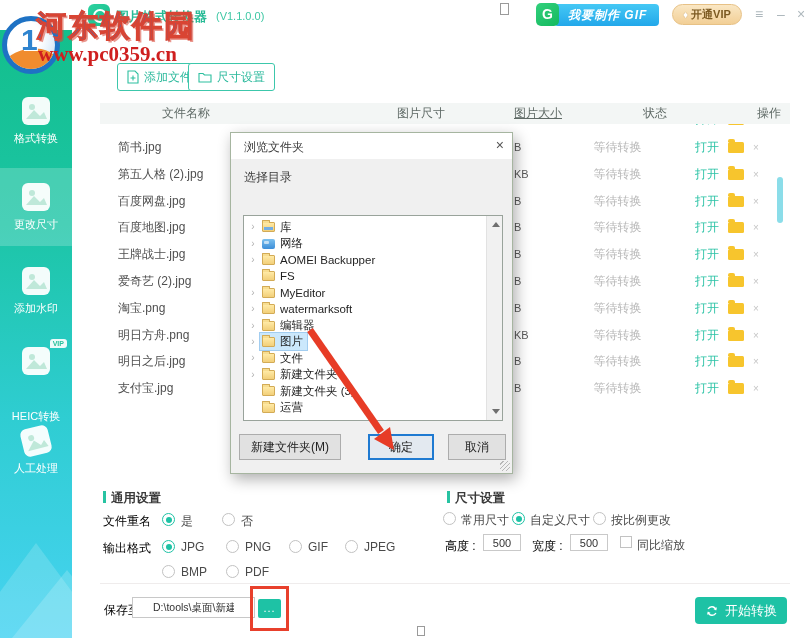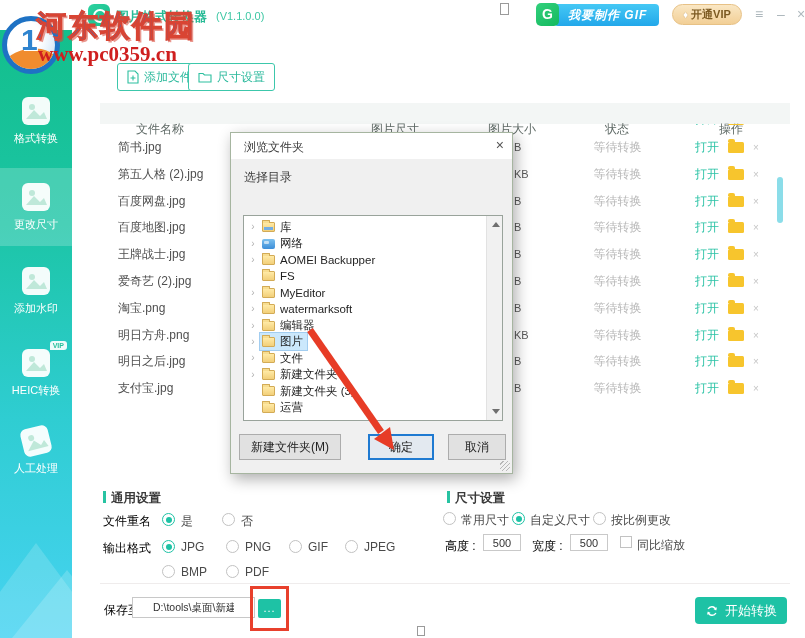--- a/index.html
+++ b/index.html
@@ -57,21 +57,21 @@
          border-bottom:95px solid rgba(255,255,255,.16); }
   .mt2 { left:12px; border-left:55px solid transparent; border-right:55px solid transparent;
          border-bottom:68px solid rgba(255,255,255,.18); }
 
   
   .btn-add { position:absolute; height:28px; display:flex; align-items:center; gap:5px; padding:0 9px;
              border:1px solid #3cc7ab; border-radius:3px; background:#fff; color:#2bb99c; font-size:12px; z-index:3; }
 
   
   .thead { position:absolute; left:100px; top:103px; width:690px; height:21px; background:#f3f6f5; z-index:2; }
-  .th { position:absolute; top:16px; width:100px; height:21px; line-height:21px; text-align:center;
+  .th { position:absolute; top:0; width:100px; height:21px; line-height:21px; text-align:right;
         font-size:12px; color:#5f6a66; }
   .rows { position:absolute; left:100px; top:124px; width:690px; height:282px; overflow:hidden; z-index:2; }
   .trow { position:absolute; left:0; width:690px; height:27px; }
   .fname  { position:absolute; left:18px;  top:50%; transform:translateY(-50%); font-size:12px; color:#4f4f4f; white-space:nowrap; }
   .fsize  { position:absolute; left:414px; top:50%; transform:translateY(-50%); font-size:11px; color:#5a5a5a; }
   .fstatus{ position:absolute; left:480px; width:75px; text-align:center; top:50%; transform:translateY(-50%);
             font-size:12px; color:#b8b8b8; }
   .fopen  { position:absolute; left:595px; top:50%; transform:translateY(-50%); font-size:12px; color:#2cc3a6; cursor:pointer; }
   .ffold  { position:absolute; left:628px; top:50%; margin-top:-5px; width:16px; height:11px;
             background:#f7c52d; border-radius:1.5px; }
@@ -188,21 +188,21 @@
   <div class="sitem" style="top:222px;">
     <span class="sico">
       <svg width="30" height="30" viewBox="0 0 30 30">
           <rect x="1" y="1" width="28" height="28" rx="6" fill="#ffffff" opacity="0.95"></rect>
           <circle cx="11" cy="11" r="3" fill="#bfe8d9"></circle>
           <path d="M5 23 L13 14 L19 20 L23 16 L26 23 Z" fill="#bfe8d9"></path>
         </svg>
     </span>
     <span class="slabel">添加水印</span>
   </div>
-  <div class="sitem" style="top:304px;">
+  <div class="sitem" style="top:316px;justify-content:space-between;">
     <span class="sico">
       <svg width="30" height="30" viewBox="0 0 30 30">
           <rect x="1" y="1" width="28" height="28" rx="6" fill="#ffffff" opacity="0.95"></rect>
           <circle cx="11" cy="11" r="3" fill="#bfe8d9"></circle>
           <path d="M5 23 L13 14 L19 20 L23 16 L26 23 Z" fill="#bfe8d9"></path>
         </svg>
       <span class="vipb">VIP</span>
     </span>
     <span class="slabel">HEIC转换</span>
   </div>
@@ -230,21 +230,21 @@
 <button class="btn-add" style="left:188px; top:63px;">
   <svg width="14" height="12" viewBox="0 0 14 12">
       <path d="M1 2.5 h4 l1.5 1.5 H13 v7 H1 z" fill="none" stroke="#2cbf9f" stroke-width="1.1"></path>
     </svg>
   <span>尺寸设置</span>
 </button>
 
 <div class="thead">
   <span class="th" style="left:10px;">文件名称</span>
   <span class="th" style="left:245px;">图片尺寸</span>
-  <span class="th" style="left:362px;">图片大小</span>
+  <span class="th" style="left:362px;text-decoration:underline;">图片大小</span>
   <span class="th" style="left:467px;">状态</span>
   <span class="th" style="left:581px;">操作</span>
 </div>
 
 <div class="rows">
   <div class="trow" style="top:-19px;">
     <span class="fopen">打开</span>
     <span class="ffold"></span>
   </div>
   <div class="trow" style="top:9px;">

